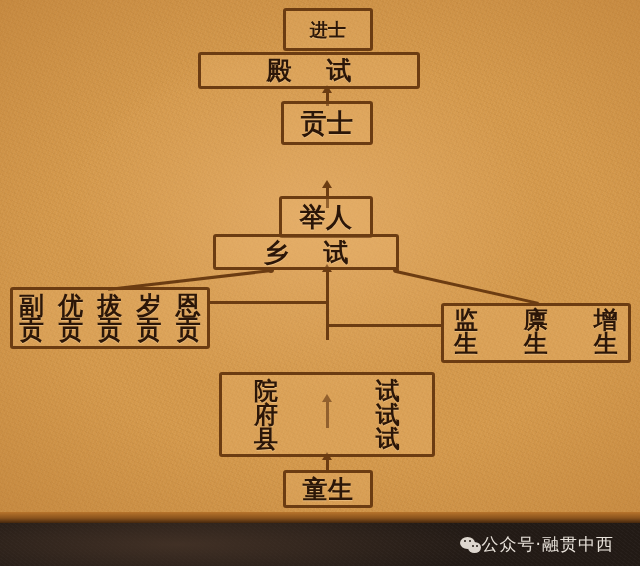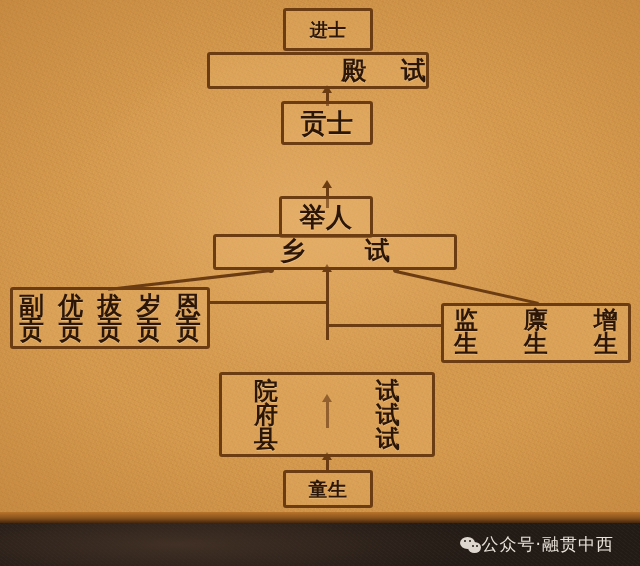--- a/index.html
+++ b/index.html
@@ -183,34 +183,34 @@
   <div class="vline" style="left:326px; top:186px; height:22px;"></div>
   <div class="arrowup" style="left:322px; top:180px;"></div>
 
   <div class="vline" style="left:326px; top:90px; height:16px;"></div>
   <div class="arrowup" style="left:322px; top:85px;"></div>
 
   <div class="node" style="left:283px; top:8px; width:90px; height:43px; font-size:18px;">
     <span class="txt">进士</span>
   </div>
 
-  <div class="node" style="left:207px; top:52px; width:222px; height:37px; font-size:25px; letter-spacing:0;justify-content:flex-end;">
+  <div class="node" style="left:198px; top:52px; width:222px; height:37px; font-size:25px; letter-spacing:0;">
     <span class="txt">殿    试</span>
   </div>
 
   <div class="node" style="left:281px; top:101px; width:92px; height:44px; font-size:26px;">
     <span class="txt">贡士</span>
   </div>
 
 
   <div class="node" style="left:279px; top:196px; width:94px; height:42px; font-size:26px;">
     <span class="txt">举人</span>
   </div>
 
-  <div class="node" style="left:213px; top:234px; width:244px; height:36px; font-size:25px; letter-spacing:0;font-family:Liberation Mono, monospace;">
+  <div class="node" style="left:213px; top:234px; width:186px; height:36px; font-size:25px; letter-spacing:0;">
     <span class="txt">乡    试</span>
   </div>
 
   <div class="node" style="left:10px; top:287px; width:200px; height:62px; padding:0 6px;">
     <div style="display:flex; gap:4px; width:100%; justify-content:space-between;">
       <div style="display:flex; flex-direction:column; align-items:center; line-height:0.98; font-size:25px;">
         <span>副</span>
         <span>贡</span>
       </div>
       <div style="display:flex; flex-direction:column; align-items:center; line-height:0.98; font-size:25px;">
@@ -256,21 +256,21 @@
 府
 县</span>
     </div>
     <div style="display:flex; flex-direction:column; align-items:center; line-height:1.0; font-size:24px;">
       <span style="white-space:pre-line; text-align:center;">试
 试
 试</span>
     </div>
   </div>
 
-  <div class="node" style="left:283px; top:470px; width:90px; height:38px; font-size:19px;">
+  <div class="node" style="left:283px; top:470px; width:90px; height:38px; font-size:25px;">
     <span class="txt">童生</span>
   </div>
 
   <div id="caption-strip"></div>
   <div id="caption-bar">
     <div id="wechat-credit">
       <span class="wx">
         <span class="b1"></span>
           <span class="b2"></span>
         <span class="e e1"></span>

